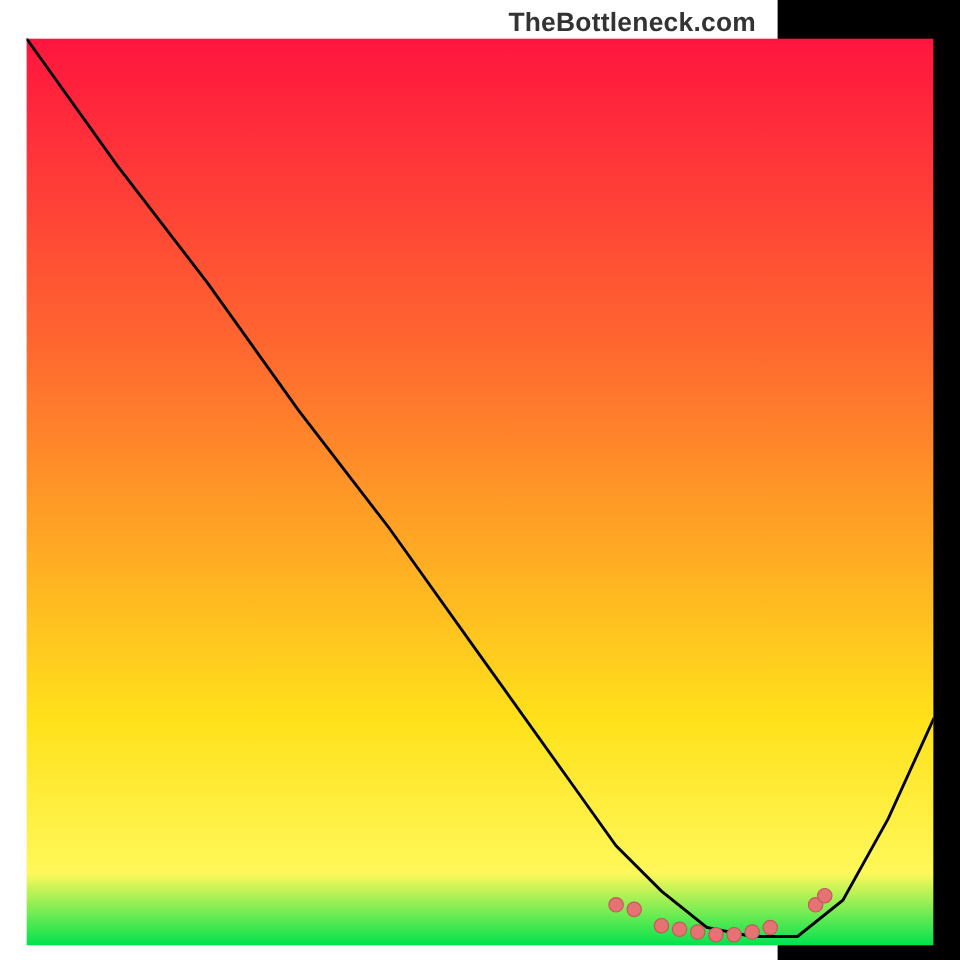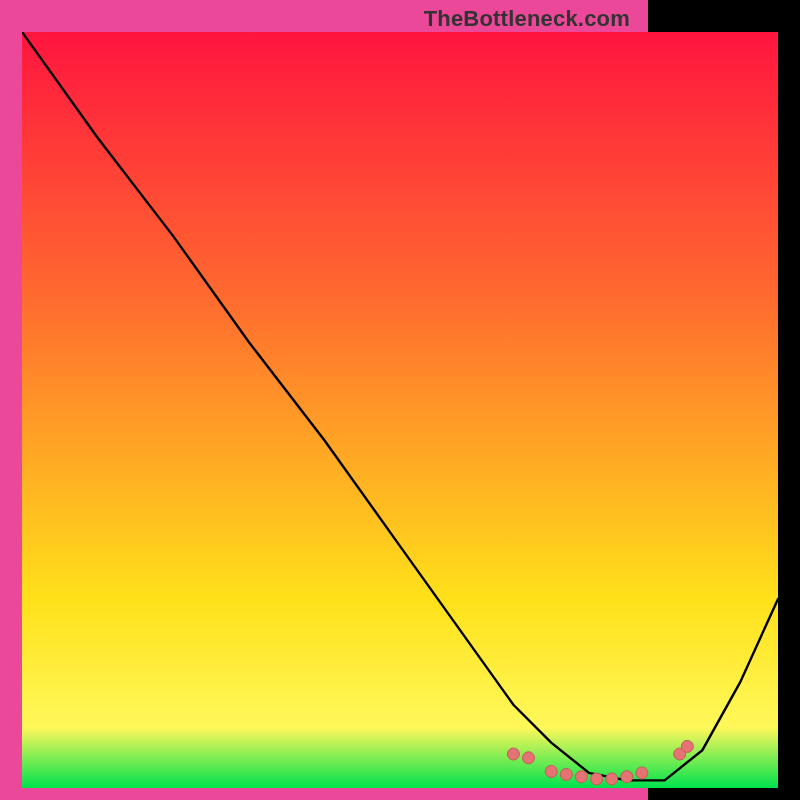--- a/index.html
+++ b/index.html
@@ -1,21 +1,21 @@
 <!DOCTYPE html>
 <html><head>
 <meta charset="utf-8">
 <style>
   * { margin: 0; padding: 0; box-sizing: border-box; }
   html, body { width: 800px; height: 800px; overflow: hidden; background: #000; }
   .frame {
     position: relative;
     width: 648px;
     height: 800px;
-    background: #ec4899;
+    background: #ffffff;
   }
   .watermark {
     position: absolute;
     top: 6px;
     right: 18px;
     font-family: Arial, Helvetica, sans-serif;
     font-size: 22px;
     font-weight: 600;
     color: #333;
     letter-spacing: 0.2px;

